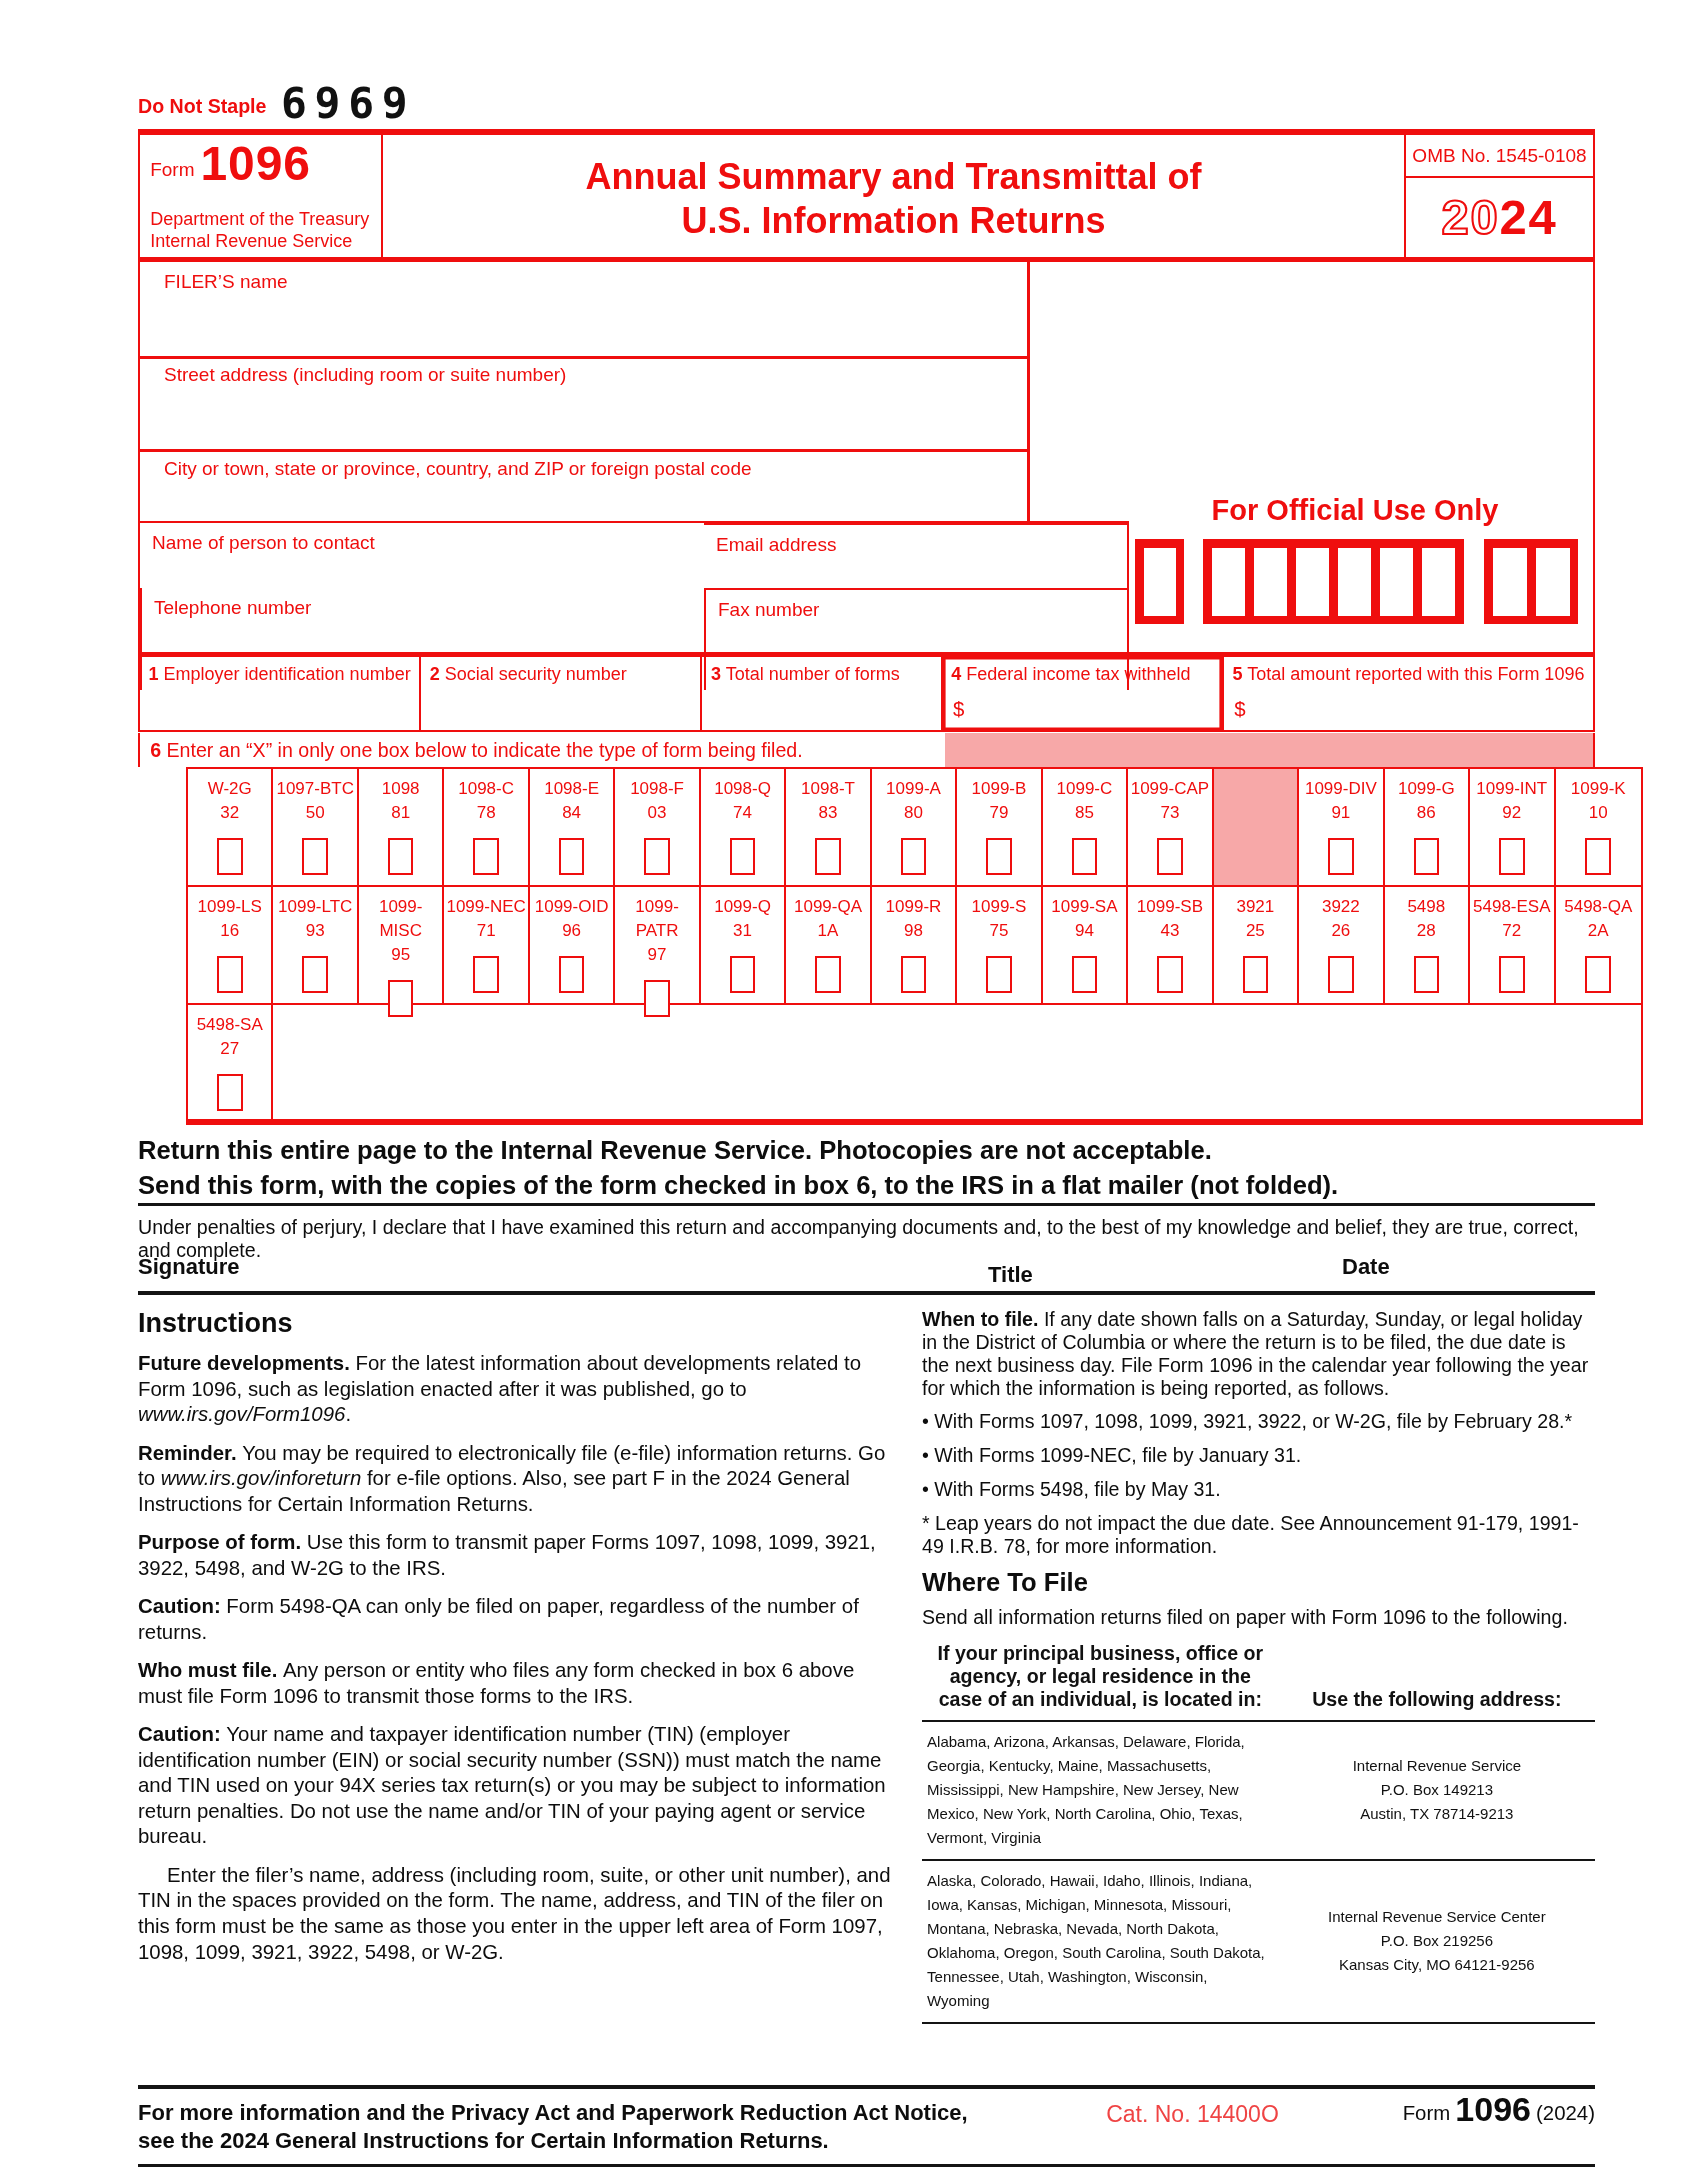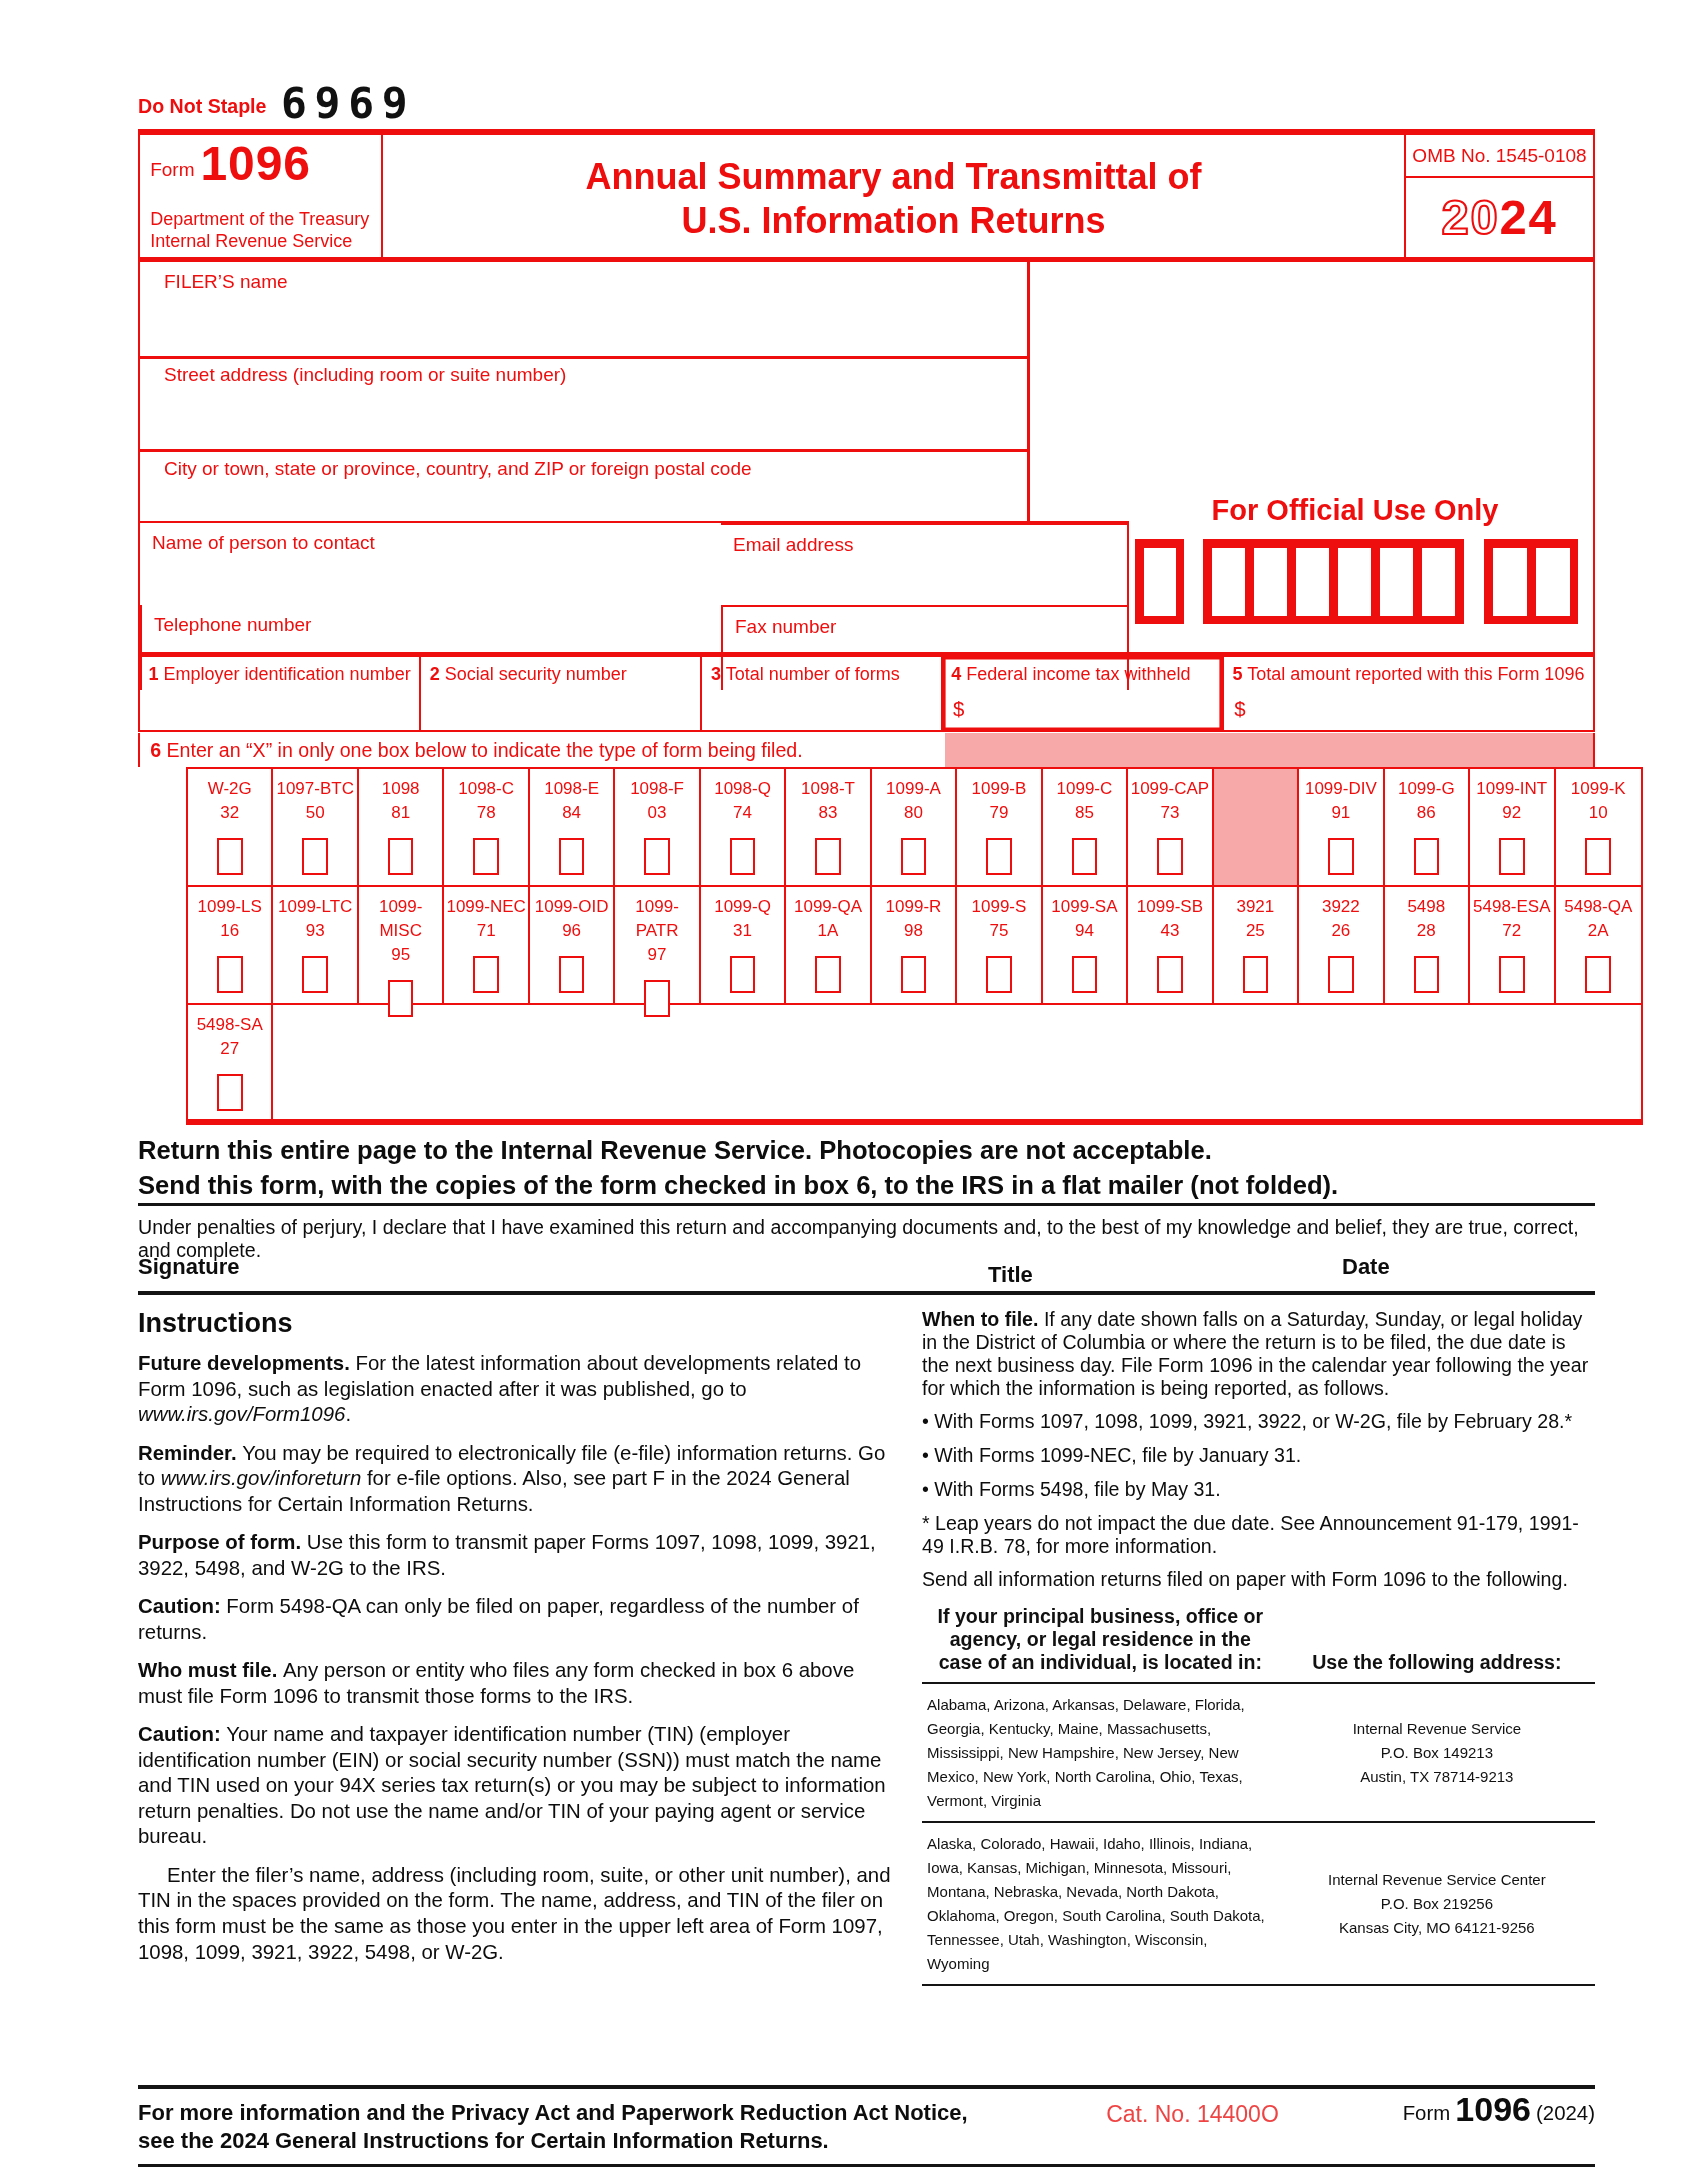--- a/index.html
+++ b/index.html
@@ -31,21 +31,21 @@
     .year .outline{ color:#ffffff; -webkit-text-stroke:2.1px var(--red); }
   }
 
   
   .filer{ left:138px; top:262px; width:1457px; height:390px; border-left:2.6px solid var(--red); border-right:2.6px solid var(--red); }
   .flabel{ font-size:19px; color:var(--red); }
   .fname{ left:24px; top:8.5px; } .fstreet{ left:24px; top:102px; } .fcity{ left:24px; top:196px; }
   .fdiv1{ left:0; top:94px; width:887px; height:2.6px; background:var(--red); }
   .fdiv2{ left:0; top:187px; width:887px; height:2.6px; background:var(--red); }
   .fvert{ left:887px; top:0; width:2.6px; height:259px; background:var(--red); }
-  .contact{ left:0; top:259px; width:989px; height:169px; border-top:2.6px solid var(--red); border-right:2.6px solid var(--red); display:grid; grid-template-columns:564px 1fr; grid-template-rows:65px 1fr;gap:17px; }
+  .contact{ left:0; top:259px; width:989px; height:169px; border-top:2.6px solid var(--red); border-right:2.6px solid var(--red); display:grid; grid-template-columns:564px 1fr; grid-template-rows:65px 1fr; }
   .ccell{ padding:8.5px 0 0 12px; }
   .ccell.r2{ border-top:2.6px solid var(--red); }
   .ccell.c2{ border-left:2.6px solid var(--red); }
   
   .official{ left:978px; top:232px; width:474px; height:157px; }
   .off-title{ text-align:center; font-size:29px; font-weight:bold; color:var(--red); }
   .off-boxes{ display:flex; margin-top:12px; padding-left:17px; height:85px; }
   .oub{ background:var(--red); display:flex; gap:8.5px; padding:8.5px; height:85px; }
   .oub:nth-child(1){ width:49px; margin-right:19px; }
   .oub:nth-child(2){ width:261px; margin-right:20.4px; }
@@ -393,20 +393,21 @@
       </div>
   </div>
   <div class="col-r">
     <div class="para"><span class="b">When to file. </span><span>If any date shown falls on a Saturday, Sunday, or legal holiday in the District of Columbia or where the return is to be filed, the due date is the next business day. File Form 1096 in the calendar year following the year for which the information is being reported, as follows.</span></div>
     <ul class="bullets">
         <li>• With Forms 1097, 1098, 1099, 3921, 3922, or W-2G, file by February 28.*</li>
         <li>• With Forms 1099-NEC, file by January 31.</li>
         <li>• With Forms 5498, file by May 31.</li>
       </ul>
     <div class="para">* Leap years do not impact the due date. See Announcement 91-179, 1991-49 I.R.B. 78, for more information.</div>
+    <div class="ih2">Where To File</div>
     <div class="para">Send all information returns filed on paper with Form 1096 to the following.</div>
     <table class="wtable">
       <thead>
         <tr>
           <th class="hl">If your principal business, office or agency, or legal residence in the case of an individual, is located in:</th>
           <th>Use the following address:</th>
         </tr>
       </thead>
       <tbody>
           <tr>

